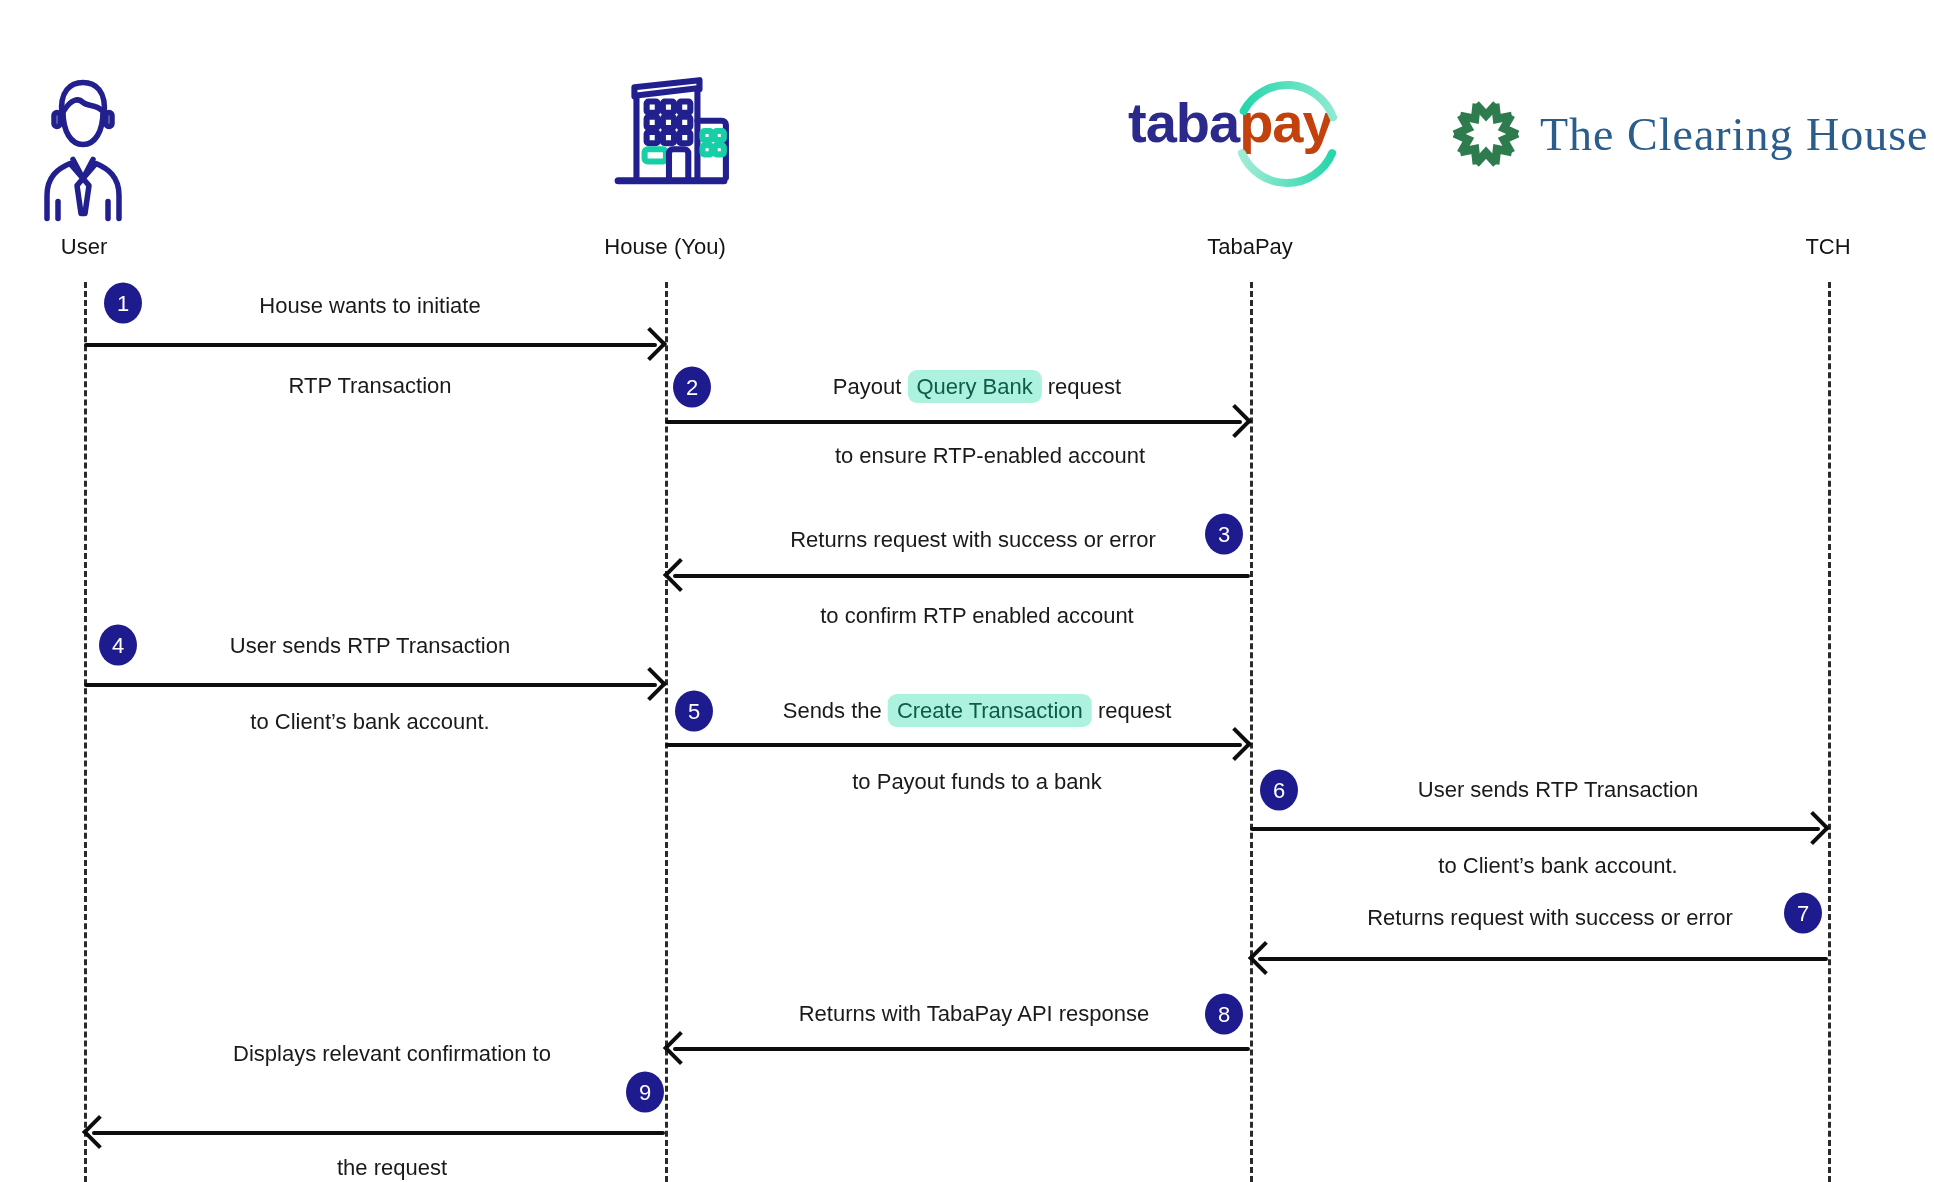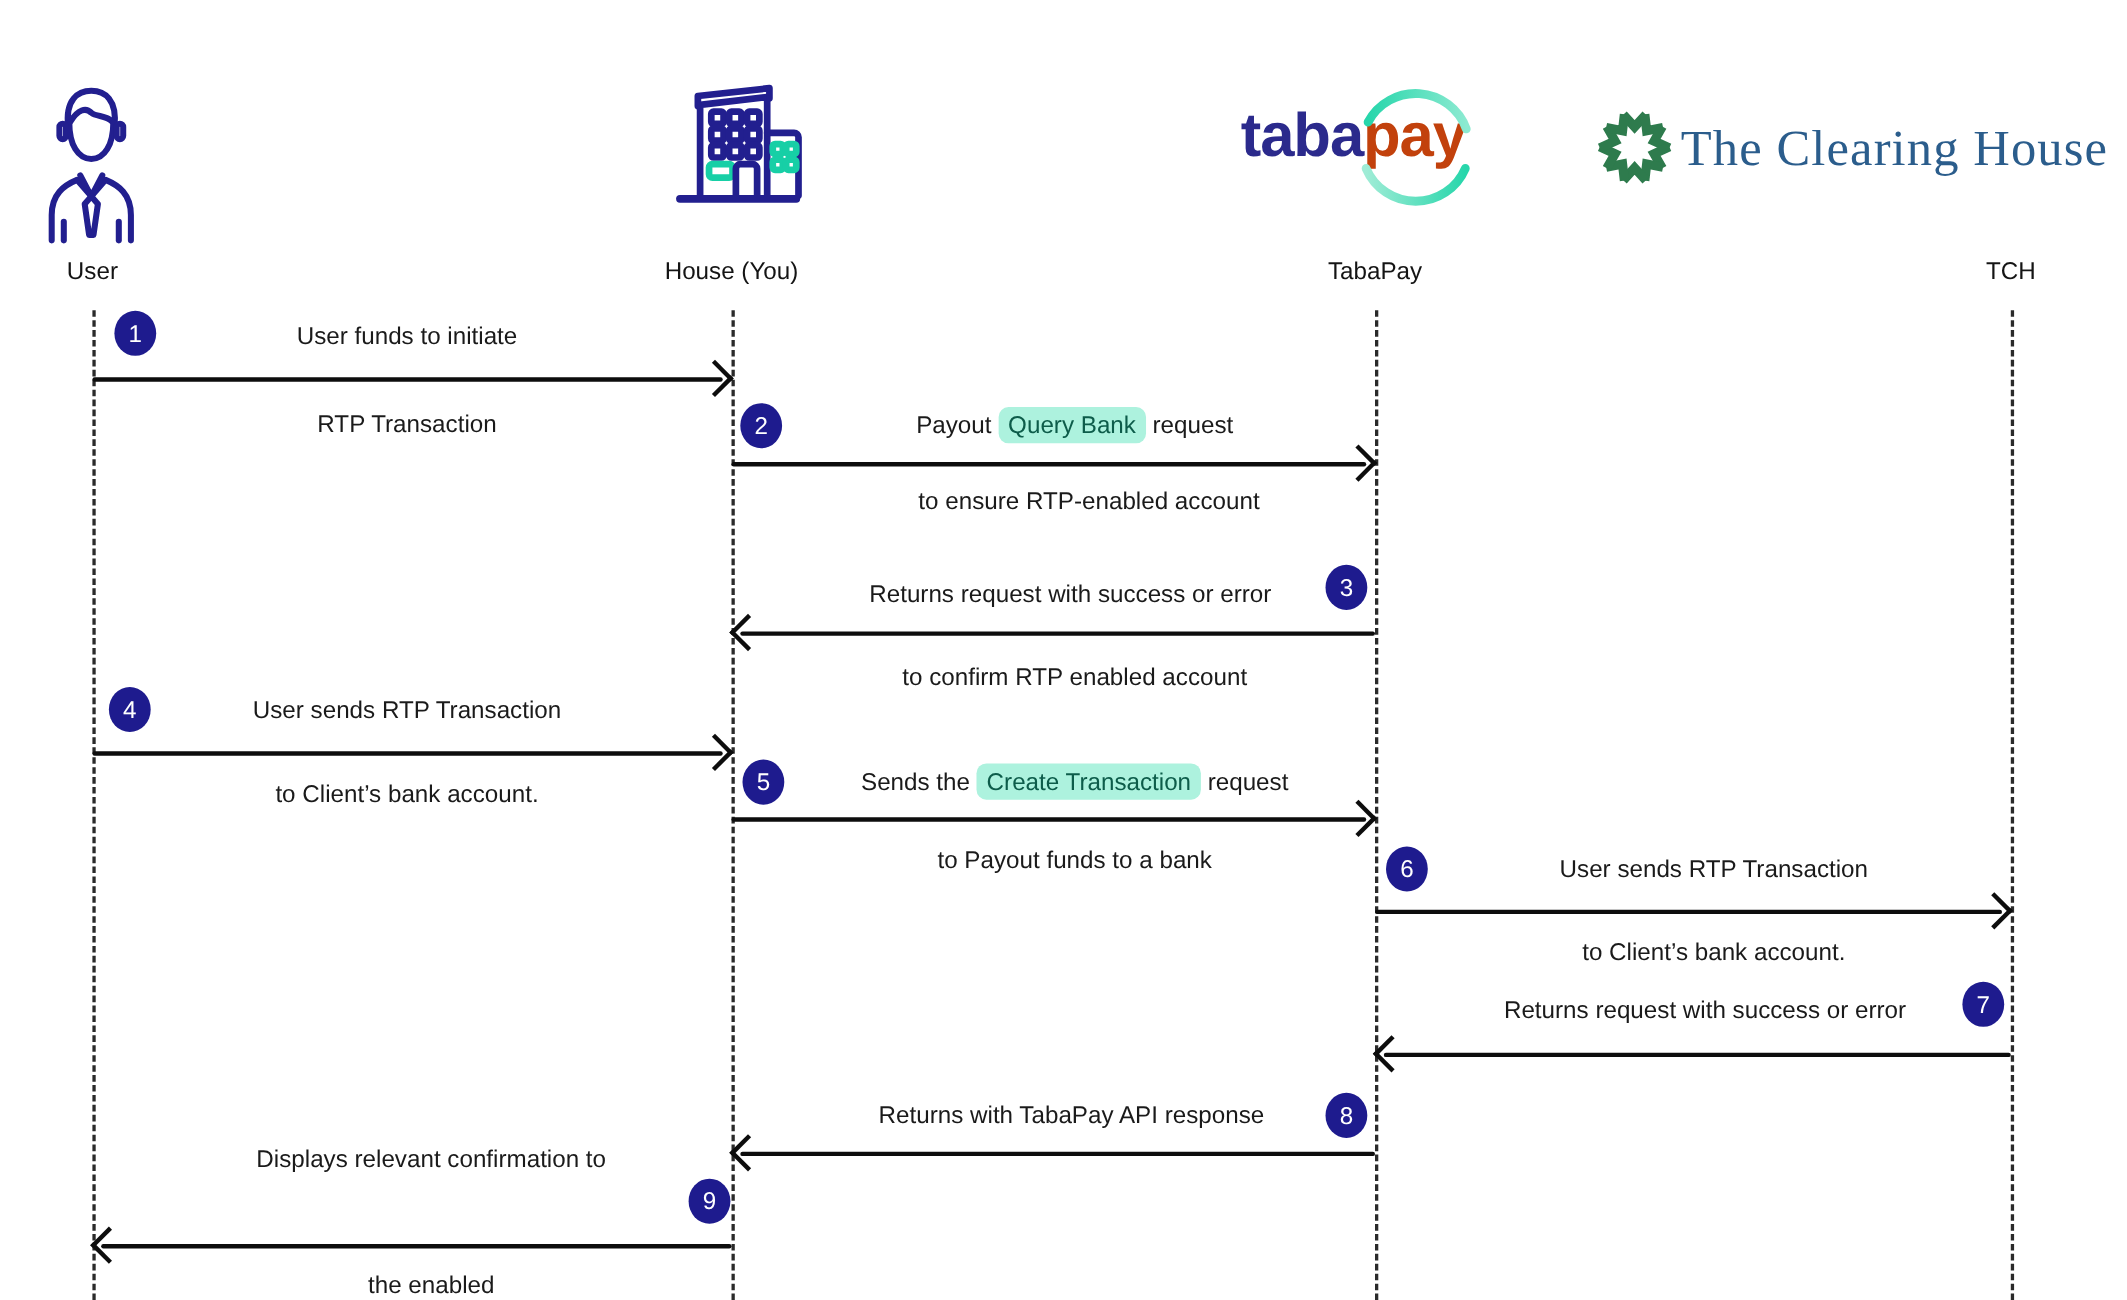--- a/index.html
+++ b/index.html
@@ -96,20 +96,21 @@
     line-height: 66px;
   }
   .tp-navy { color: #2b2a8c; }
   .tp-teal { color: #c2410c; }
   .tp-arcs { position: absolute; left: 84px; top: -12px; }
 
   .tch-logo {
     position: absolute;
     display: flex;
     align-items: center;
+    gap: 12px;
   }
   .tch-text {
     font-family: "Liberation Serif", serif;
     font-size: 46px;
     color: #2b5d8c;
     letter-spacing: 1px;
     white-space: nowrap;
   }
 </style>
 </head>
@@ -193,21 +194,21 @@
   <div class="actor-label" style="left:665px; top:247px">House (You)</div>
   <div class="actor-label" style="left:1250px; top:247px">TabaPay</div>
   <div class="actor-label" style="left:1828px; top:247px">TCH</div>
 
   <div class="lifeline" style="left:84px"></div>
   <div class="lifeline" style="left:665px"></div>
   <div class="lifeline" style="left:1250px"></div>
   <div class="lifeline" style="left:1828px"></div>
 
   <div class="badge" style="left:123px; top:303px">1</div>
-  <div class="mtext" style="left:370px; top:306px">User funds to initiate</div>
+  <div class="mtext" style="left:370px; top:306px">House wants to initiate</div>
   <div class="arrow r" style="left:84px; top:345px; width:581px">
     <div class="shaft"></div>
     <div class="head"></div>
   </div>
   <div class="mtext" style="left:370px; top:386px">RTP Transaction</div>
 
   <div class="badge" style="left:692px; top:387px">2</div>
   <div class="mtext" style="left:977px; top:387px"><span>Payout </span><span class="hl">Query Bank</span><span> request</span></div>
   <div class="arrow r" style="left:665px; top:422px; width:585px">
     <div class="shaft"></div>
@@ -260,15 +261,15 @@
     <div class="shaft"></div>
     <div class="head"></div>
   </div>
 
   <div class="badge" style="left:645px; top:1092px">9</div>
   <div class="mtext" style="left:392px; top:1054px">Displays relevant confirmation to</div>
   <div class="arrow l" style="left:84px; top:1133px; width:581px">
     <div class="shaft"></div>
     <div class="head"></div>
   </div>
-  <div class="mtext" style="left:392px; top:1168px">the enabled</div>
+  <div class="mtext" style="left:392px; top:1168px">the request</div>
 
 </div>
 
 </body></html>

